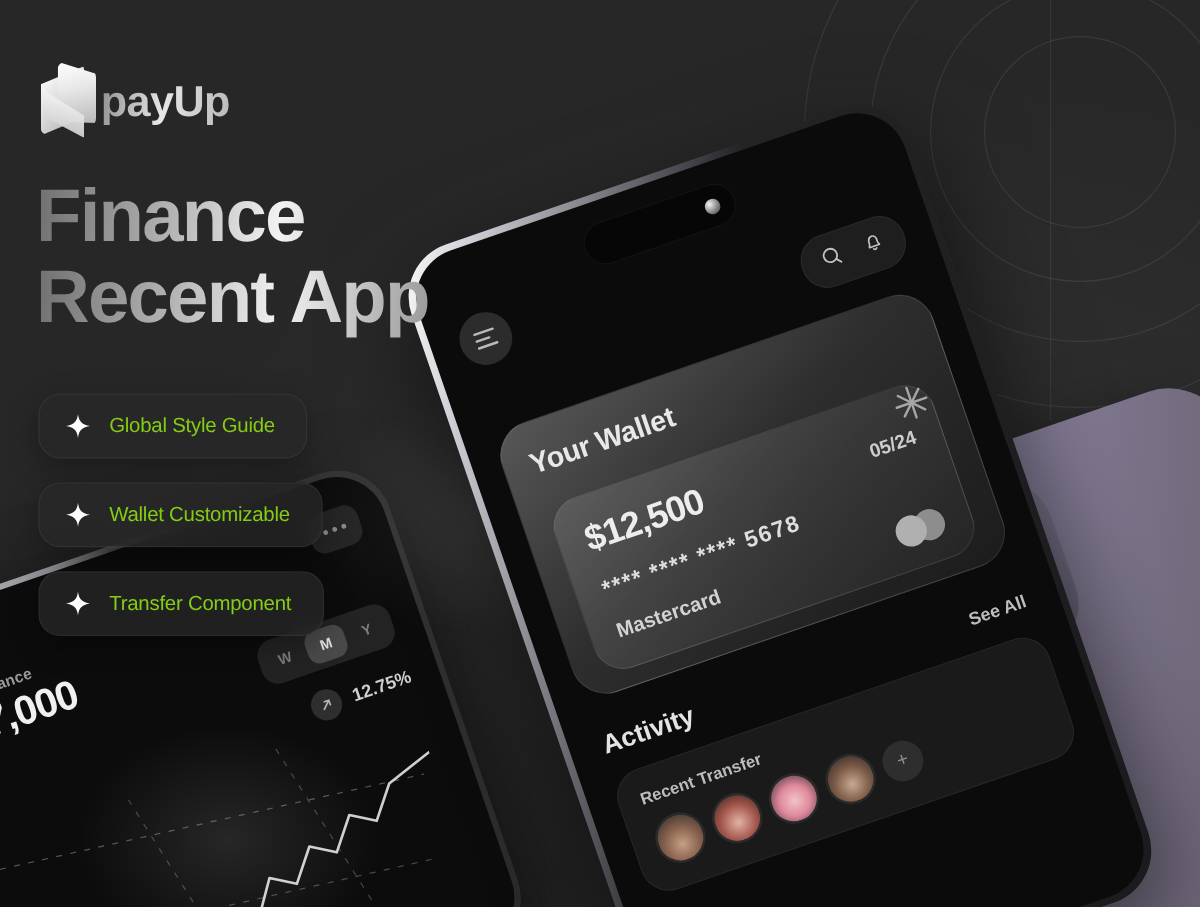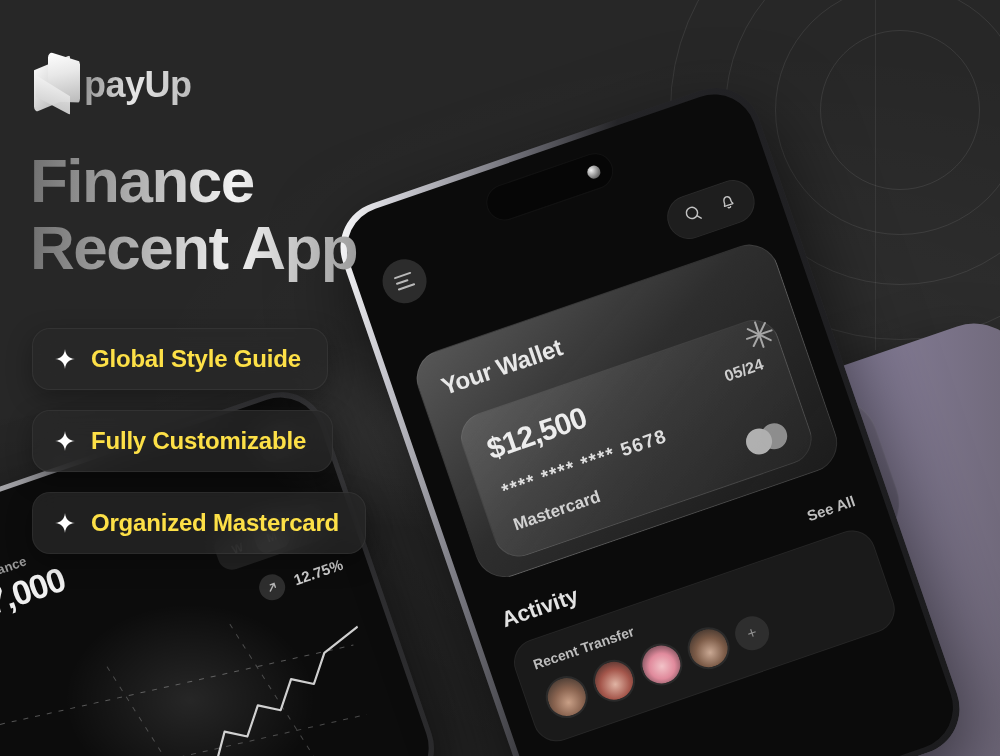--- a/index.html
+++ b/index.html
@@ -67,21 +67,21 @@
   .pills { position:absolute; left:32px; top:328px; z-index:45; display:flex; flex-direction:column; gap:20px; align-items:flex-start; }
   .pill {
     display:flex; align-items:center; gap:16px;
     padding:16px 26px 16px 22px;
     border-radius:18px;
     background:rgba(40,40,40,0.72);
     backdrop-filter:blur(14px); -webkit-backdrop-filter:blur(14px);
     border:1px solid rgba(255,255,255,0.055);
     box-shadow:0 8px 26px rgba(0,0,0,0.30);
   }
-  .pill span.txt { color:#fde047; font-size:24px; font-weight:700; letter-spacing:-0.2px; white-space:nowrap; }
+  .pill span.txt { color:#84cc16; font-size:17px; font-weight:400; letter-spacing:-0.2px; white-space:nowrap; }
   .sparkle { width:20px; height:20px; flex:0 0 auto; }
 
   .figma-badge {
     position:absolute; left:32px; top:648px; z-index:46;
     display:flex; align-items:center; gap:18px;
     padding:18px 34px 18px 28px; border-radius:22px;
     background:rgba(121,121,121,0.46);
     backdrop-filter:blur(16px); -webkit-backdrop-filter:blur(16px);
     border:1px solid rgba(255,255,255,0.16);
     box-shadow:0 10px 34px rgba(0,0,0,0.35);
@@ -386,26 +386,26 @@
     <div class="pill">
       <svg class="sparkle" viewBox="0 0 20 20">
           <path d="M10 0 C10.6 6.2 13.8 9.4 20 10 C13.8 10.6 10.6 13.8 10 20 C9.4 13.8 6.2 10.6 0 10 C6.2 9.4 9.4 6.2 10 0 Z" fill="#ffffff"></path>
         </svg>
       <span class="txt">Global Style Guide</span>
     </div>
     <div class="pill">
       <svg class="sparkle" viewBox="0 0 20 20">
           <path d="M10 0 C10.6 6.2 13.8 9.4 20 10 C13.8 10.6 10.6 13.8 10 20 C9.4 13.8 6.2 10.6 0 10 C6.2 9.4 9.4 6.2 10 0 Z" fill="#ffffff"></path>
         </svg>
-      <span class="txt">Fully Customizable</span>
+      <span class="txt">Wallet Customizable</span>
     </div>
     <div class="pill">
       <svg class="sparkle" viewBox="0 0 20 20">
           <path d="M10 0 C10.6 6.2 13.8 9.4 20 10 C13.8 10.6 10.6 13.8 10 20 C9.4 13.8 6.2 10.6 0 10 C6.2 9.4 9.4 6.2 10 0 Z" fill="#ffffff"></path>
         </svg>
-      <span class="txt">Organized Mastercard</span>
+      <span class="txt">Transfer Component</span>
     </div>
   </div>
 
 
   <div class="glow-a"></div>
 
 </div>
 
 </body></html>

